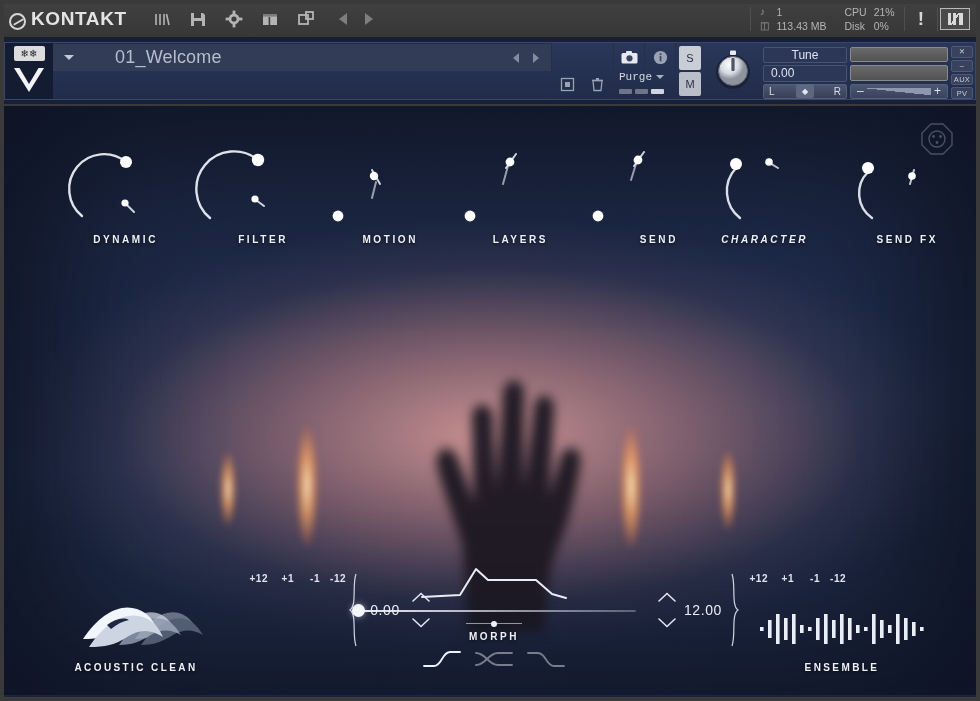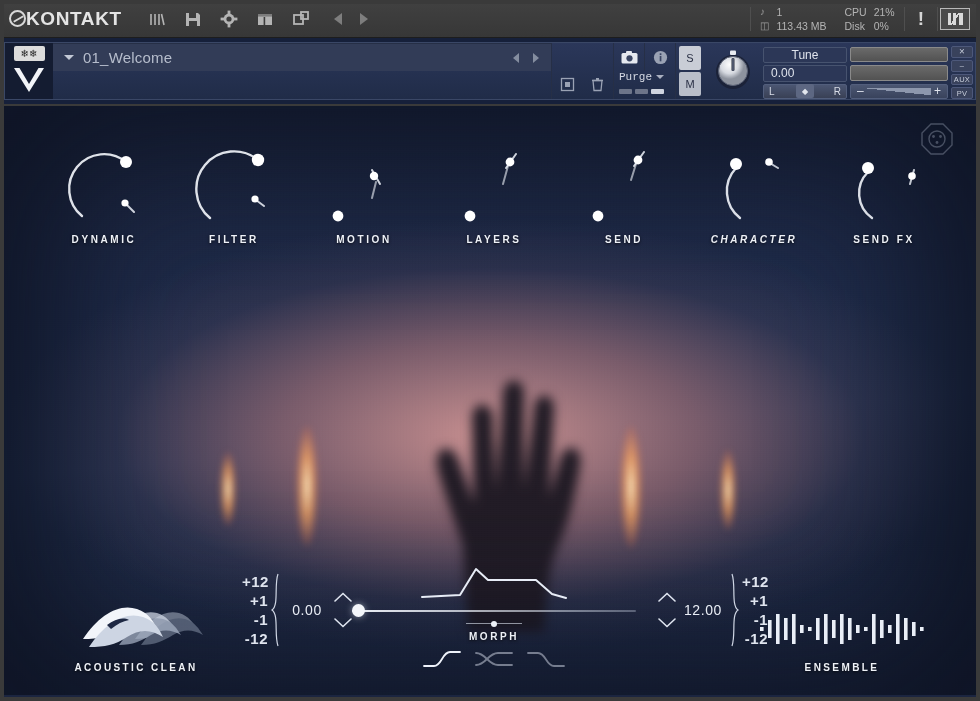--- a/index.html
+++ b/index.html
@@ -11,21 +11,21 @@
   }
   #app { position: relative; width: 980px; height: 701px; background: #3a3a3a; }
 
   
   .k-bar {
     position: absolute; left: 0; top: 0; width: 980px; height: 38px;
     background: linear-gradient(#414141, #373737);
     border-bottom: 1px solid #1d1d1d;
     display: flex; align-items: center;
   }
-  .k-logo { display: flex; align-items: center; margin-left: 9px; }
+  .k-logo { display: flex; align-items: flex-end; margin-left: 9px; gap: 5px; }
   .k-logo-mark {
     width: 17px; height: 17px; border-radius: 50%;
     border: 2px solid #d8d8d8; position: relative;
   }
   .k-logo-mark:after {
     content: ""; position: absolute; left: 2px; top: 6px;
     width: 11px; height: 2px; background: #d8d8d8;
     transform: rotate(-30deg);
   }
   .k-logo-text {
@@ -90,21 +90,21 @@
     height: 28px; display: flex; align-items: center; position: relative;
   }
   .inst-row.r1 { background: #3a4563; }
   .inst-row.r2 { background: #323c57; border-top: 1px solid #262f46; }
   .caret {
     width: 0; height: 0; margin: 0 9px 0 11px;
     border-left: 5px solid transparent; border-right: 5px solid transparent;
     border-top: 5px solid #c3c9d6; cursor: pointer;
   }
   .inst-name { color: #f0f2f7; font-size: 13px; font-weight: bold; letter-spacing: .2px; }
-  .preset-name { color: #b6bdcc; font-size: 15px; letter-spacing: .2px; }
+  .preset-name { color: #b6bdcc; font-size: 18px; letter-spacing: .2px; margin-left: 32px; }
   .row-arrows { margin-left: auto; display: flex; gap: 14px; padding-right: 12px; }
   .ra { width: 0; height: 0; opacity: .55; cursor: pointer; }
   .ra.l { border-top: 5px solid transparent; border-bottom: 5px solid transparent; border-right: 6px solid #c9cfdb; }
   .ra.r { border-top: 5px solid transparent; border-bottom: 5px solid transparent; border-left: 6px solid #c9cfdb; }
   .icon-btn { width: 30px; height: 28px; display:flex; align-items:center; justify-content:center;
      cursor: pointer; }
 
   .inst-tools { width: 62px; display: flex; flex-direction: column; }
   .purge-box { width: 62px; height: 28px; display: flex; align-items: center;
      padding-left: 5px; gap: 4px; }
@@ -185,35 +185,35 @@
 
   .hand { position: absolute; left: 228px; top: 118px; width: 190px; height: 260px;
     filter: blur(5.5px); }
 
   
   .macros { position: absolute; left: 0; top: 14px; width: 972px; height: 136px; }
   .macro { position: absolute; width: 108px; top: 0; text-align: center; cursor: pointer; }
   .macro svg { display: block; margin: 0 auto; }
   .macro .lbl { color: #eef1f7; font-size: 10px; font-weight: bold;
      letter-spacing: 2.6px; margin-top: 6px;
-     text-shadow: 0 1px 3px rgba(0,0,0,.7); }
+     text-shadow: 0 1px 3px rgba(0,0,0,.7); text-align: right; }
 
   .badge { position: absolute; right: 22px; top: 16px; width: 34px; height: 34px;
      opacity: .30; cursor: pointer; }
 
   
   .bottom { position: absolute; left: 0; bottom: 0; width: 972px; height: 130px; }
 
   .src-block { position: absolute; left: 52px; bottom: 22px; width: 160px; text-align: center; cursor: pointer; }
   .src-lbl { color: #eef1f7; font-size: 10px; font-weight: bold; letter-spacing: 2.4px;
      margin-top: 5px; text-shadow: 0 1px 3px rgba(0,0,0,.7); }
 
   .transpose { position: absolute; display: flex; align-items: center; gap: 3px; }
-  .t-steps { display: flex; flex-direction: column; justify-content: space-between;
-     height: 74px; color: #dfe4ee; font-size: 15px; font-weight: bold; letter-spacing: .5px; }
+  .t-steps { display: flex; flex-direction: row; justify-content: space-between;
+     height: 74px; color: #dfe4ee; font-size: 10px; font-weight: bold; letter-spacing: .5px; }
   .t-steps span { cursor: pointer; text-align: right; display: block; width: 26px; }
   .t-brace { width: 9px; height: 74px; }
   .t-val { color: #e9edf5; font-size: 14px; letter-spacing: .6px; width: 48px; text-align: center; }
   .t-chev { display: flex; flex-direction: column; align-items: center; gap: 16px; }
   .chev { cursor: pointer; }
 
   .morph { position: absolute; left: 348px; bottom: 22px; width: 284px; }
   .morph-curve { display: block; margin: 0 auto 2px auto; }
   .slider-row { position: relative; height: 16px; }
   .slider-line { position: absolute; left: 0; right: 0; top: 7px; height: 2px;

